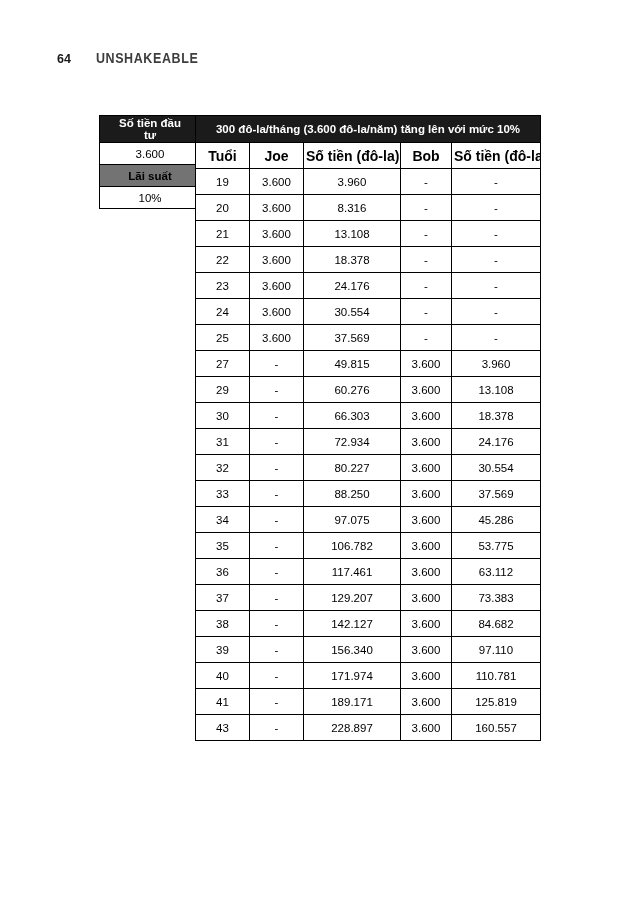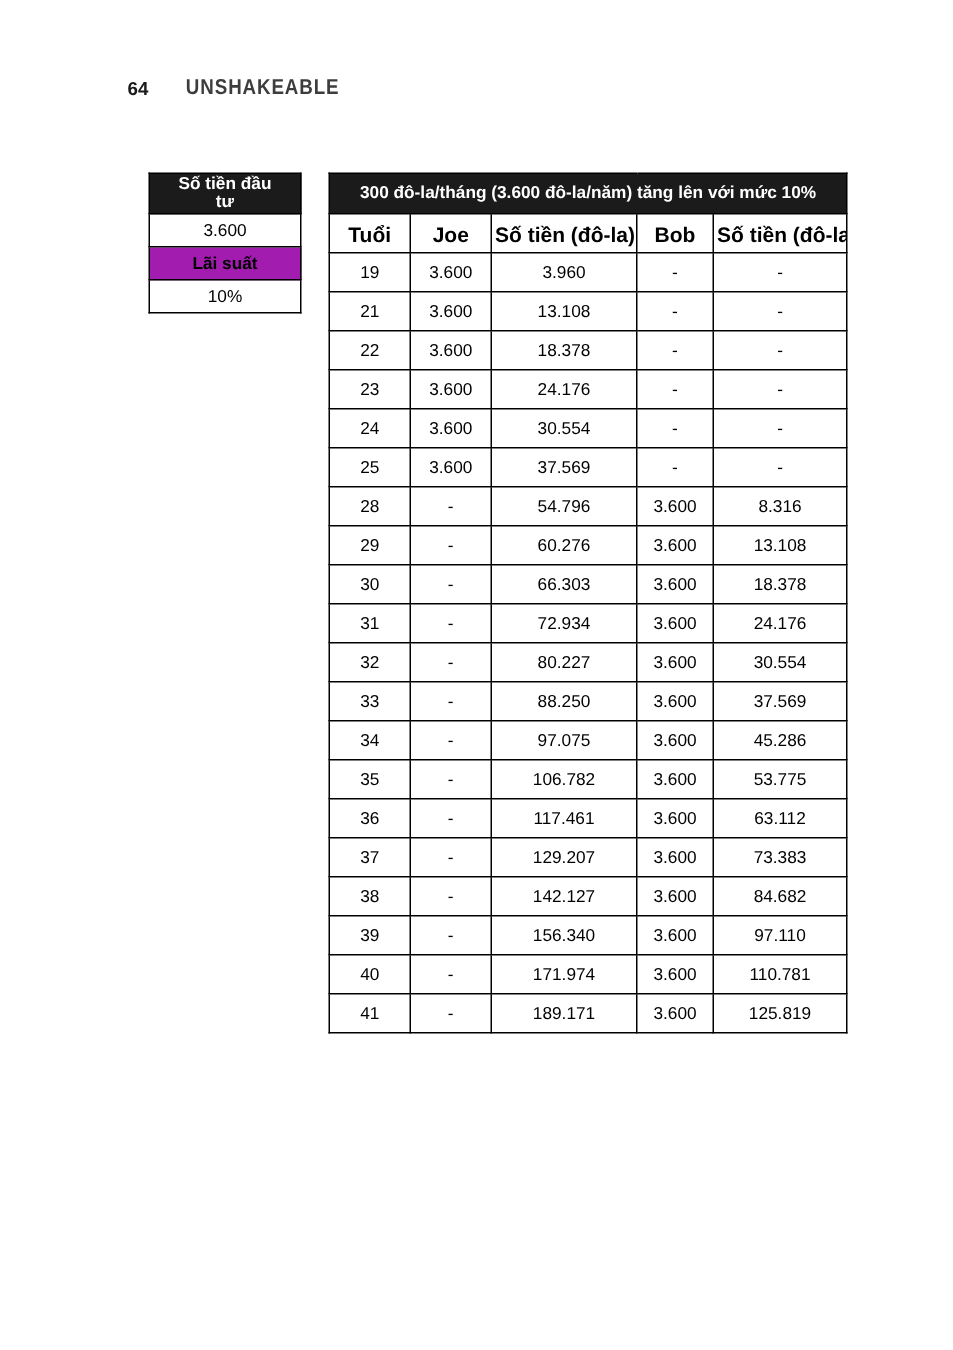--- a/index.html
+++ b/index.html
@@ -12,21 +12,20 @@
     font-family: "Liberation Sans", "DejaVu Sans", sans-serif;
     color: #000000;
     overflow: hidden;
   }
   .running-head {
     position: absolute;
     top: 52px;
     left: 57px;
     display: flex;
     align-items: baseline;
-    margin-left: 28px;
   }
   .page-num {
     font-size: 12.5px;
     font-weight: 700;
     color: #1a1a1a;
   }
   .book-title {
     margin-left: 25px;
     font-size: 12.5px;
     font-weight: 700;
@@ -53,29 +52,29 @@
     font-size: 11.5px;
     padding: 1px 12px;
   }
   .summary-table td.dark {
     background: #1b1b1b;
     color: #ffffff;
     font-weight: 700;
     height: 24px;
   }
   .summary-table td.gray {
-    background: #a21caf;
+    background: #737373;
     font-weight: 700;
   }
   .summary-table td.plain { background: #ffffff; }
 
   
   .main-table {
     position: absolute;
-    left: 219px;
+    left: 195px;
     top: 115px;
     width: 345px;
     table-layout: fixed;
   }
   .main-table th, .main-table td {
     border: 1px solid #000000;
     text-align: center;
     vertical-align: middle;
     padding: 0 2px;
     overflow: hidden;
@@ -149,20 +148,27 @@
     </thead>
     <tbody>
         <tr>
           <td>19</td>
           <td>3.600</td>
           <td>3.960</td>
           <td>-</td>
           <td>-</td>
         </tr>
         <tr>
+          <td>20</td>
+          <td>3.600</td>
+          <td>8.316</td>
+          <td>-</td>
+          <td>-</td>
+        </tr>
+        <tr>
           <td>21</td>
           <td>3.600</td>
           <td>13.108</td>
           <td>-</td>
           <td>-</td>
         </tr>
         <tr>
           <td>22</td>
           <td>3.600</td>
           <td>18.378</td>
@@ -184,25 +190,25 @@
           <td>-</td>
         </tr>
         <tr>
           <td>25</td>
           <td>3.600</td>
           <td>37.569</td>
           <td>-</td>
           <td>-</td>
         </tr>
         <tr>
-          <td>28</td>
-          <td>-</td>
-          <td>54.796</td>
-          <td>3.600</td>
-          <td>8.316</td>
+          <td>27</td>
+          <td>-</td>
+          <td>49.815</td>
+          <td>3.600</td>
+          <td>3.960</td>
         </tr>
         <tr>
           <td>29</td>
           <td>-</td>
           <td>60.276</td>
           <td>3.600</td>
           <td>13.108</td>
         </tr>
         <tr>
           <td>30</td>
@@ -280,17 +286,24 @@
           <td>171.974</td>
           <td>3.600</td>
           <td>110.781</td>
         </tr>
         <tr>
           <td>41</td>
           <td>-</td>
           <td>189.171</td>
           <td>3.600</td>
           <td>125.819</td>
+        </tr>
+        <tr>
+          <td>43</td>
+          <td>-</td>
+          <td>228.897</td>
+          <td>3.600</td>
+          <td>160.557</td>
         </tr>
       </tbody>
   </table>
 
 </div>
 
 </body></html>

